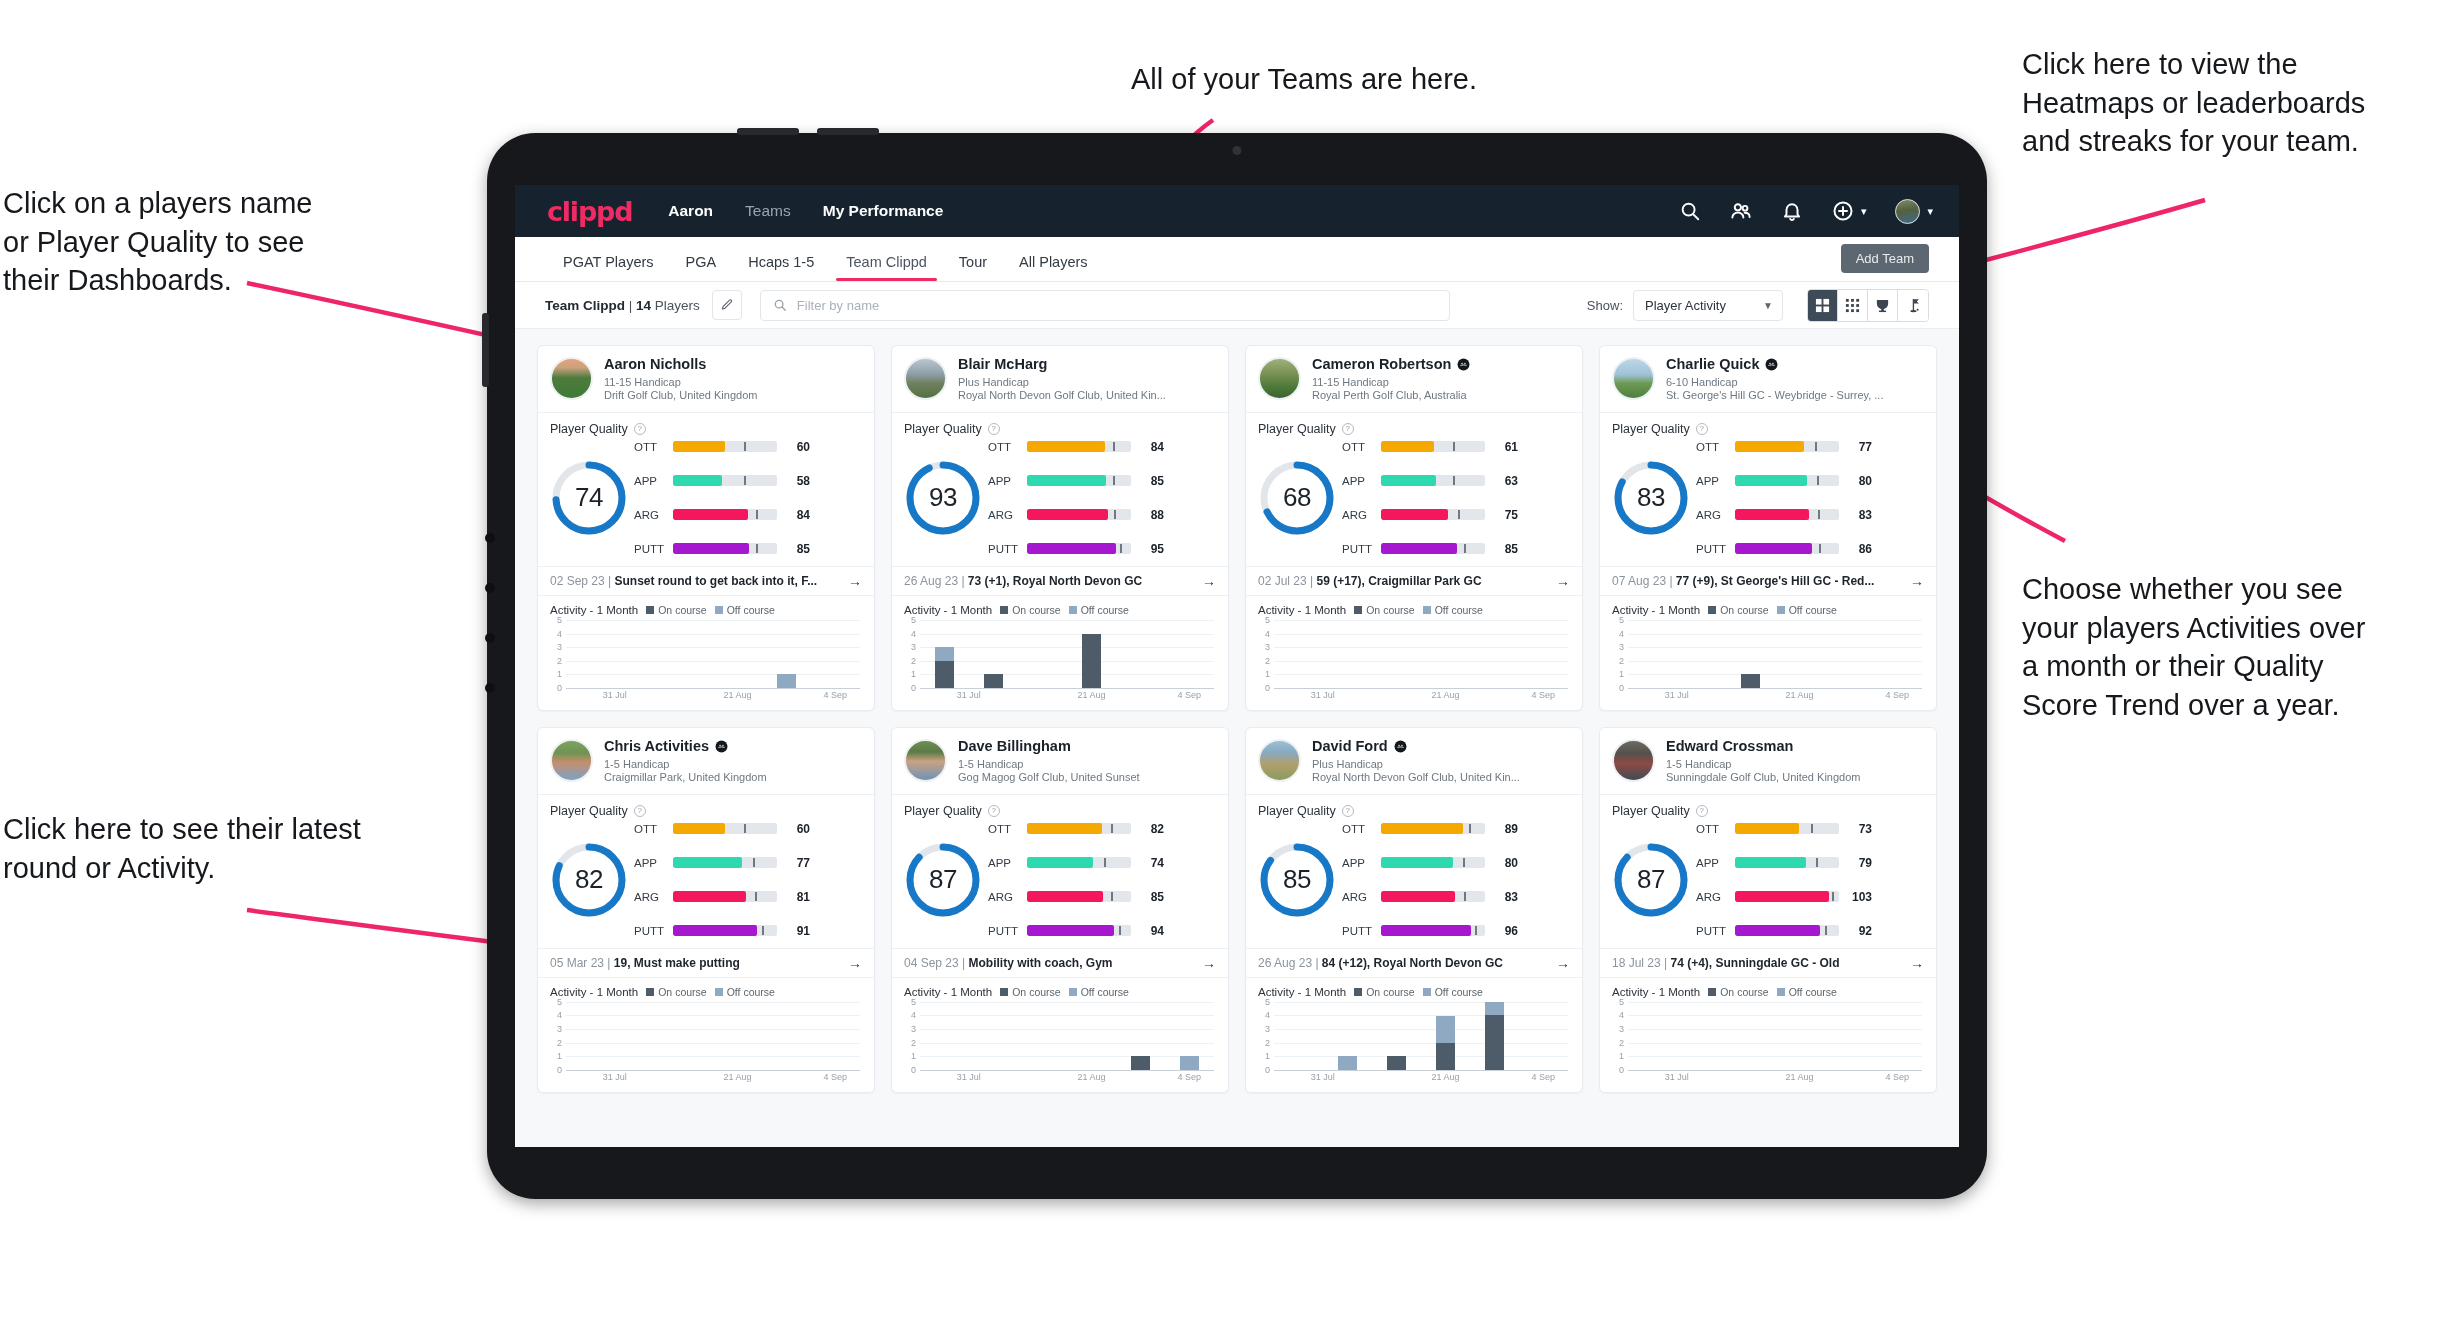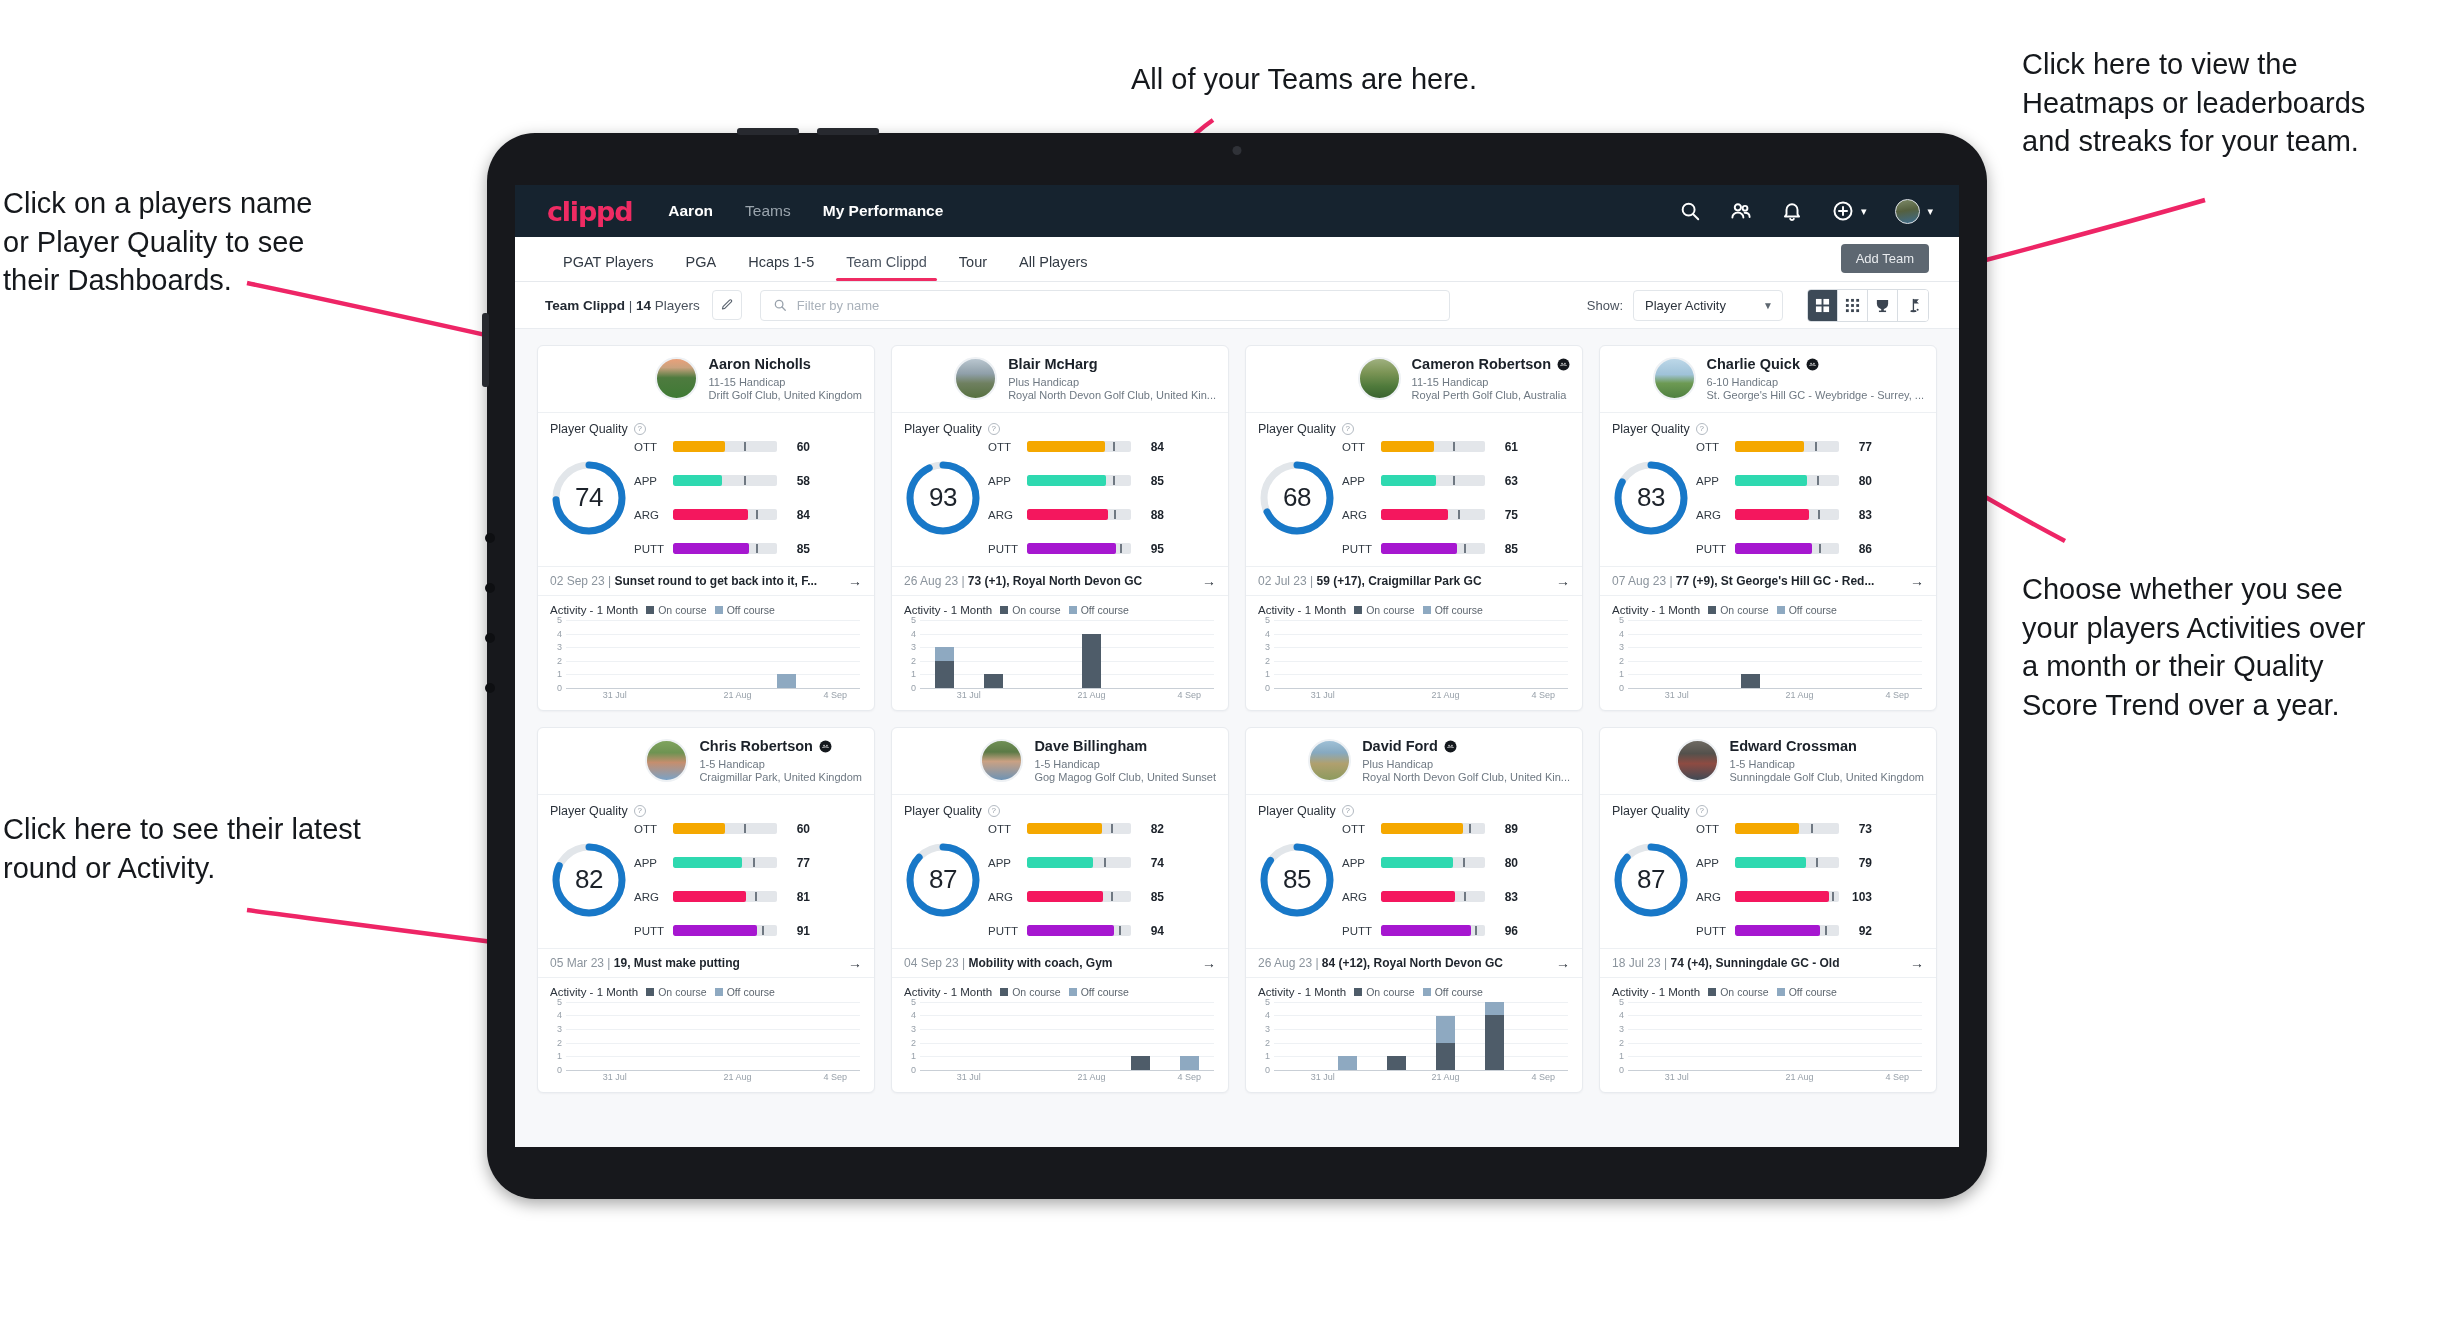--- a/index.html
+++ b/index.html
@@ -147,21 +147,21 @@
   .grid {
     padding: 16px 22px 0 22px;
     display: grid;
     grid-template-columns: repeat(4, 1fr);
     gap: 16px;
   }
   .card {
     background: #ffffff; border: 1px solid #e8ebef; border-radius: 6px;
     overflow: hidden; box-shadow: 0 1px 2px rgba(22,35,47,.04);
   }
-  .card-head { display: flex; gap: 11px; padding: 11px 12px; align-items: flex-start; justify-content: flex-end; }
+  .card-head { display: flex; gap: 11px; padding: 11px 12px; align-items: flex-start; }
   .pav {
     width: 43px; height: 43px; border-radius: 50%; flex: none;
     border: 2px solid #eef1f4; background-size: cover;
   }
   .pname-row { display: flex; align-items: center; gap: 6px; }
   .pname { font-size: 14.5px; font-weight: 700; color: #1b2129; line-height: 1.1; cursor: pointer; }
   .vbadge { width: 13px; height: 13px; flex: none; }
   .phcp { font-size: 11px; color: #6e7882; margin-top: 3px; }
   .pclub {
     font-size: 11px; color: #6e7882; margin-top: 1px;
@@ -866,21 +866,21 @@
                   <span class="xlab" style="left:91.6%">4 Sep</span>
                 </div>
               </div>
             </div>
           </div>
           <div class="card">
             <div class="card-head">
      <div class="pav" style="background-image:linear-gradient(180deg,#7fa35e 0%,#6e9352 30%,#c58e6e 55%,#7aa2c6 100%)"></div>
      <div style="min-width:0">
        <div class="pname-row">
-         <span class="pname">Chris Robertson</span>
+         <span class="pname">Chris Activities</span>
          <svg class="vbadge" viewBox="0 0 24 24">
                     <circle cx="12" cy="12" r="11" fill="#14181d"></circle>
                     <path d="M7 13.5c2.6-1 7.4-1 10 0" stroke="#fff" stroke-width="1.6" fill="none" stroke-linecap="round"></path>
                     <circle cx="9.3" cy="10" r="1.25" fill="#fff"></circle>
                     <circle cx="14.7" cy="10" r="1.25" fill="#fff"></circle>
                   </svg>
        </div>
        <div class="phcp">1-5 Handicap</div>
        <div class="pclub">Craigmillar Park, United Kingdom</div>
      </div>

